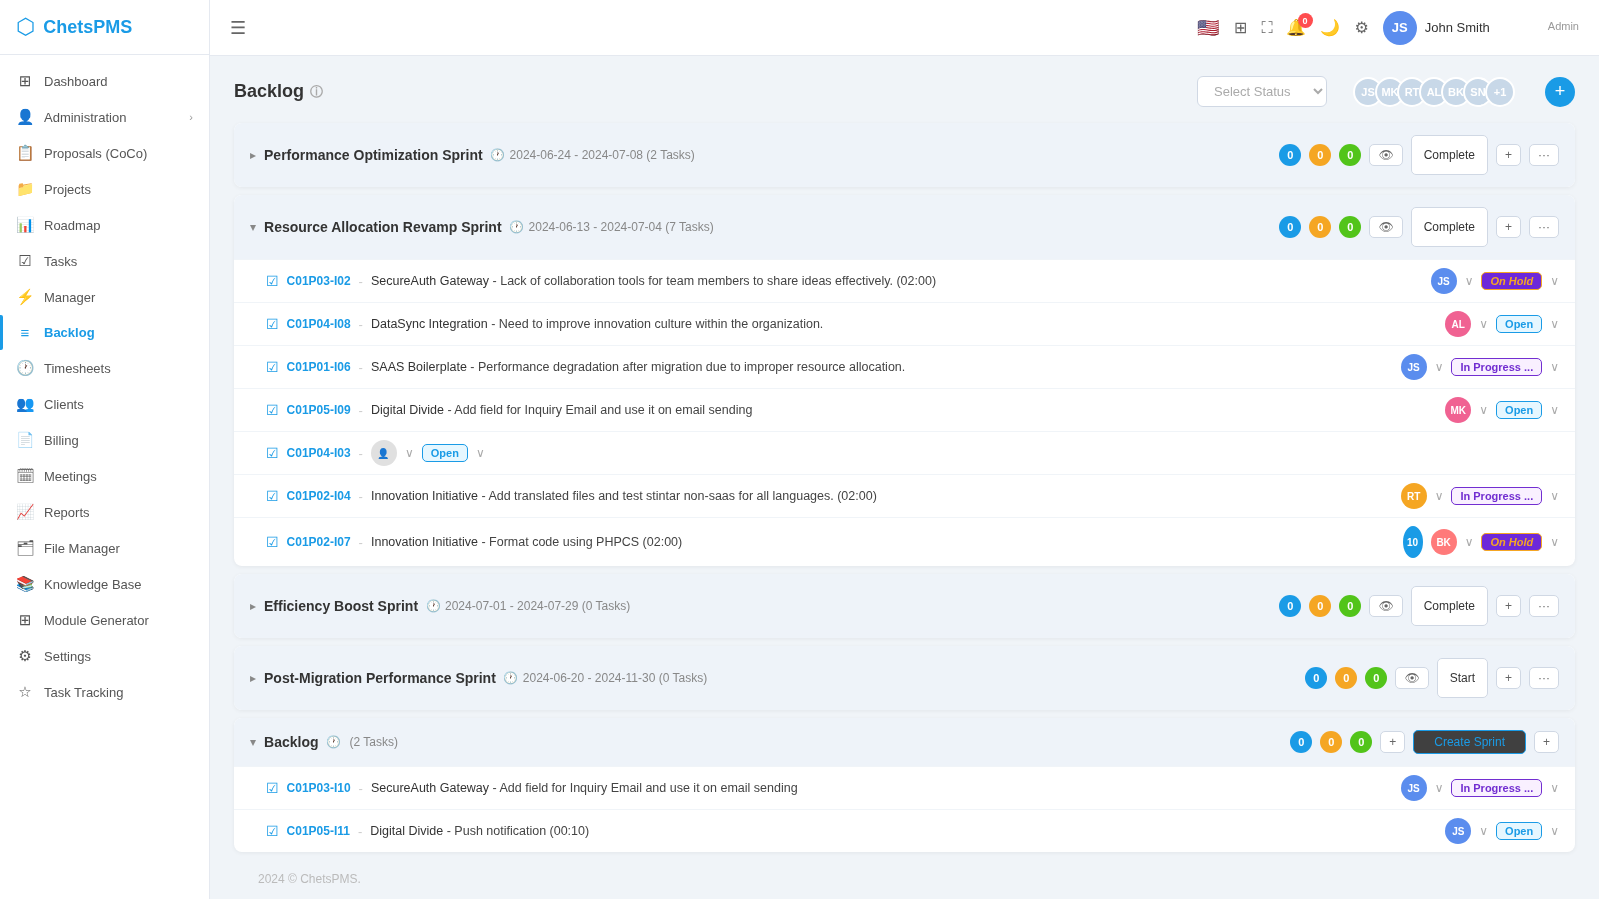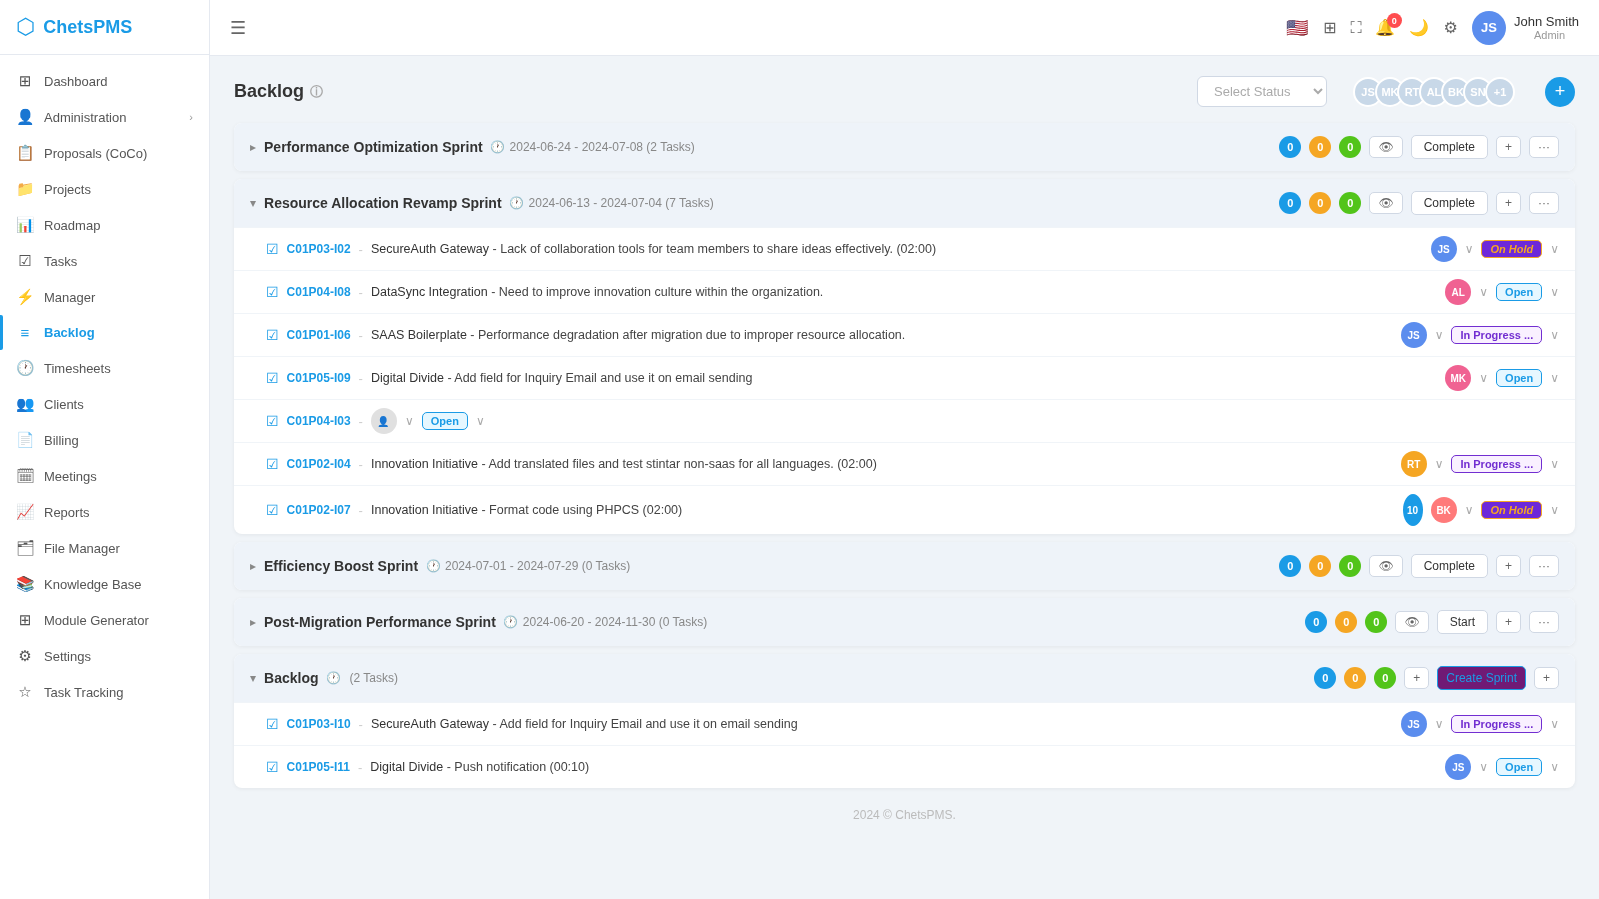--- a/index.html
+++ b/index.html
@@ -46,21 +46,21 @@
       position: absolute; top: -5px; right: -6px; background: #ff4d4f; color: #fff;
       font-size: 9px; font-weight: 700; border-radius: 50%; width: 15px; height: 15px;
       display: flex; align-items: center; justify-content: center;
     }
     .header-user { display: flex; align-items: center; gap: 8px; cursor: pointer; }
     .header-avatar {
       width: 34px; height: 34px; border-radius: 50%; background: #c8d8e8;
       display: flex; align-items: center; justify-content: center;
       font-size: 13px; font-weight: 600; color: #fff; overflow: hidden;
     }
-    .header-user-info { display: flex; flex-direction: column; }
+    .header-user-info { display: flex; flex-direction: row; gap: 38px; }
     .header-user-role { font-size: 11px; color: #999; margin-left: 20px; }
 
     
     #content { flex: 1; overflow-y: auto; padding: 20px 24px; }
 
     
     .page-header {
       display: flex; align-items: center; justify-content: space-between;
       margin-bottom: 16px;
     }
@@ -103,21 +103,21 @@
     }
     .badge-blue { background: #1a9be6; }
     .badge-orange { background: #f5a623; }
     .badge-green { background: #52c41a; }
     .sprint-eye-btn, .sprint-add-btn, .sprint-more-btn {
       background: #fff; border: 1px solid #d0d8e4; border-radius: 5px;
       padding: 3px 8px; cursor: pointer; font-size: 12px; color: #666;
     }
     .sprint-action-btn {
       background: #fff; border: 1px solid #d0d8e4; border-radius: 5px;
-      padding: 4px 12px; cursor: pointer; font-size: 12px; color: #333; font-weight: 500;
+      padding: 12px 12px; cursor: pointer; font-size: 12px; color: #333; font-weight: 500;
     }
 
     
     .task-row {
       display: flex; align-items: center; padding: 8px 16px 8px 32px;
       border-top: 1px solid #f0f4f8; gap: 8px;
     }
     .task-check { color: #1a9be6; font-size: 14px; cursor: pointer; }
     .task-id { color: #1a9be6; font-size: 12px; font-weight: 600; white-space: nowrap; cursor: pointer; }
     .task-separator { color: #ccc; }
@@ -139,25 +139,25 @@
     .status-in-progress { color: #722ed1; border-color: #722ed1; background: #f9f0ff; }
 
     .task-count-badge {
       width: 20px; height: 32px; border-radius: 50%; background: #1a9be6;
       color: #fff; font-size: 10px; font-weight: 700;
       display: flex; align-items: center; justify-content: center;
     }
 
     .backlog-header-icon { color: #aaa; font-size: 12px; }
     .create-sprint-btn {
-      background: #701a75; border: 1px solid #1a9be6; color: #1a9be6;
-      border-radius: 5px; padding: 4px 8px; cursor: pointer; font-size: 12px; font-weight: 500;
-    }
-
-    .footer { text-align: center; padding: 12px 24px; color: #bbb; font-size: 12px; }
+      background: #404040; border: 1px solid #1a9be6; color: #1a9be6;
+      border-radius: 5px; padding: 4px 20px; cursor: pointer; font-size: 12px; font-weight: 500;
+    }
+
+    .footer { text-align: left; padding: 12px 24px; color: #bbb; font-size: 12px; }
 
     
     .flag-us { font-size: 18px; }
 
     
     .av-red { background: #ff7a7a; }
     .av-blue { background: #5b8dee; }
     .av-green { background: #52c41a; }
     .av-orange { background: #f5a623; }
     .av-purple { background: #9254de; }

